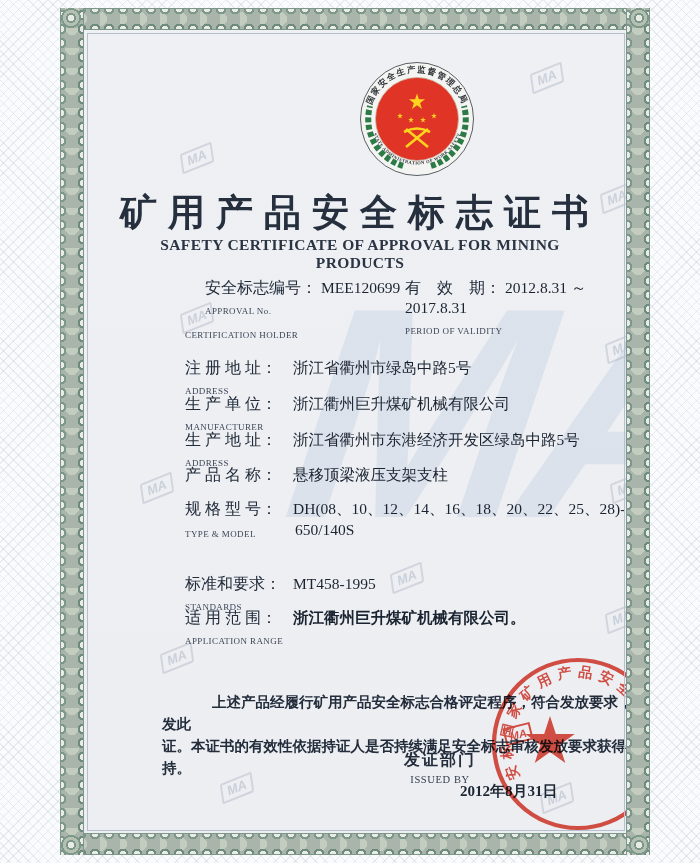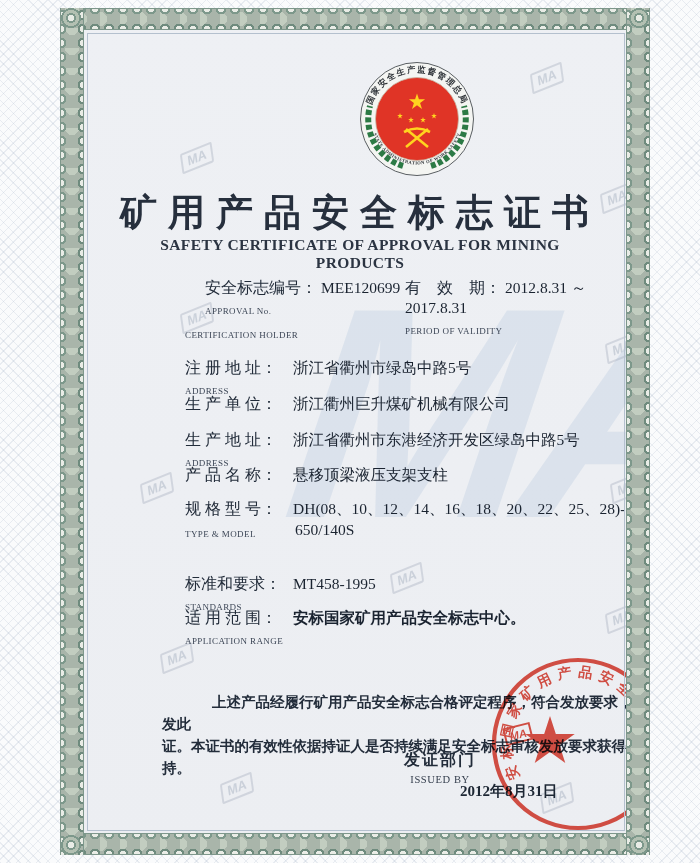--- a/index.html
+++ b/index.html
@@ -133,39 +133,40 @@
 
     <div class="field" style="top:314px">
       <div class="fen">CERTIFICATION HOLDER</div>
     </div>
     <div class="field" style="top:350px">
       <div><span class="flabel">注 册 地 址：</span><span class="fvalue">浙江省衢州市绿岛中路5号</span></div>
       <div class="fen">ADDRESS</div>
     </div>
     <div class="field" style="top:386px">
       <div><span class="flabel">生 产 单 位：</span><span class="fvalue">浙江衢州巨升煤矿机械有限公司</span></div>
+      <div class="fen">MANUFACTURER</div>
     </div>
     <div class="field" style="top:422px">
       <div><span class="flabel">生 产 地 址：</span><span class="fvalue">浙江省衢州市东港经济开发区绿岛中路5号</span></div>
       <div class="fen">ADDRESS</div>
     </div>
     <div class="field" style="top:457px">
       <div><span class="flabel">产 品 名 称：</span><span class="fvalue">悬移顶梁液压支架支柱</span></div>
     </div>
     <div class="field" style="top:491px">
       <div><span class="flabel">规 格 型 号：</span><span class="fvalue">DH(08、10、12、14、16、18、20、22、25、28)-</span></div>
       <div class="fen" style="position:absolute;left:0;top:22px">TYPE &amp; MODEL</div>
       <div class="val2">650/140S</div>
     </div>
     <div class="field" style="top:566px">
       <div><span class="flabel">标准和要求：</span><span class="fvalue">MT458-1995</span></div>
       <div class="fen">STANDARDS</div>
     </div>
     <div class="field" style="top:600px">
-      <div><span class="flabel">适 用 范 围：</span><span class="fvalue" style="font-weight:bold">安标国家矿用产品安全标志中心。</span></div>
+      <div><span class="flabel">适 用 范 围：</span><span class="fvalue" style="font-weight:bold">浙江衢州巨升煤矿机械有限公司。</span></div>
       <div class="fen">APPLICATION RANGE</div>
     </div>
 
     <div class="stmt">
       <div class="ind">上述产品经履行矿用产品安全标志合格评定程序，符合发放要求，特发此</div>
       <div>证。本证书的有效性依据持证人是否持续满足安全标志审核发放要求获得保持。</div>
     </div>
 
     <div class="issuer">
       <div class="zh">发证部门</div>

